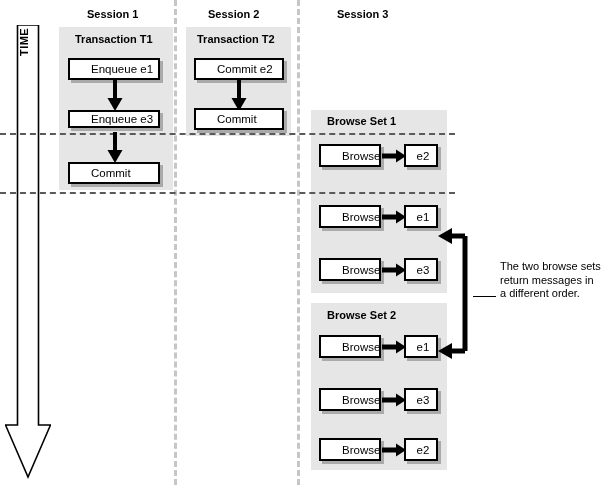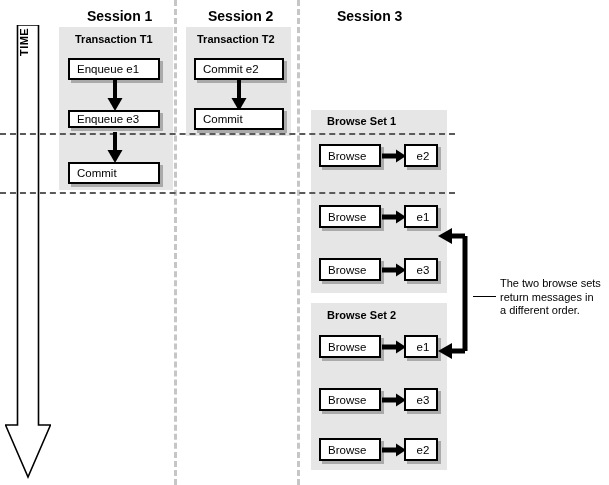--- a/index.html
+++ b/index.html
@@ -31,39 +31,39 @@
   }
 
   
   .hdivider{
     position:absolute;left:0;height:0;
     border-top:2px dashed #5a5a5a;
   }
 
   
   .col-title{
-    position:absolute;font-size:14px;font-weight:bold;color:#000;
+    position:absolute;font-size:11px;font-weight:bold;color:#000;
     white-space:nowrap;
   }
 
   
   .panel{position:absolute;background:#e6e6e6;}
   .panel-title{
     position:absolute;font-size:11px;font-weight:bold;color:#000;
     white-space:nowrap;
   }
 
   
   .nbox{
     position:absolute;background:#ffffff;border:2px solid #000;
     box-shadow:3px 3px 0 0 rgba(120,120,120,.55);
     display:flex;align-items:center;
     font-size:11.5px;color:#000;box-sizing:border-box;
   }
-  .nbox span{padding-left:7px;}
+  .nbox span{padding-left:21px;}
   .nbox.center{justify-content:center;}
   .nbox.center span{padding-left:4px;}
 
   
   .arrow{position:absolute;}
   .arrow svg{display:block;}
 
   
   .annot{
     position:absolute;font-size:11px;color:#000;line-height:13.5px;
@@ -224,17 +224,17 @@
     <svg width="36" height="135" viewBox="0 0 36 135">
       <line x1="27" y1="10" x2="27" y2="125" stroke="#000" stroke-width="5"></line>
       <line x1="27" y1="10" x2="12" y2="10" stroke="#000" stroke-width="5"></line>
       <line x1="27" y1="125" x2="12" y2="125" stroke="#000" stroke-width="5"></line>
       <polygon points="14,2 14,18 0,10" fill="#000"></polygon>
       <polygon points="14,117 14,133 0,125" fill="#000"></polygon>
     </svg>
   </div>
 
   <div class="leader" style="left:473px;top:296px;width:23px;"></div>
-  <div class="annot" style="left:500px;top:277px;width:108px;">The two browse sets
+  <div class="annot" style="left:500px;top:260px;width:108px;">The two browse sets
 return messages in
 a different order.</div>
 
 </div>
 
 </body></html>

